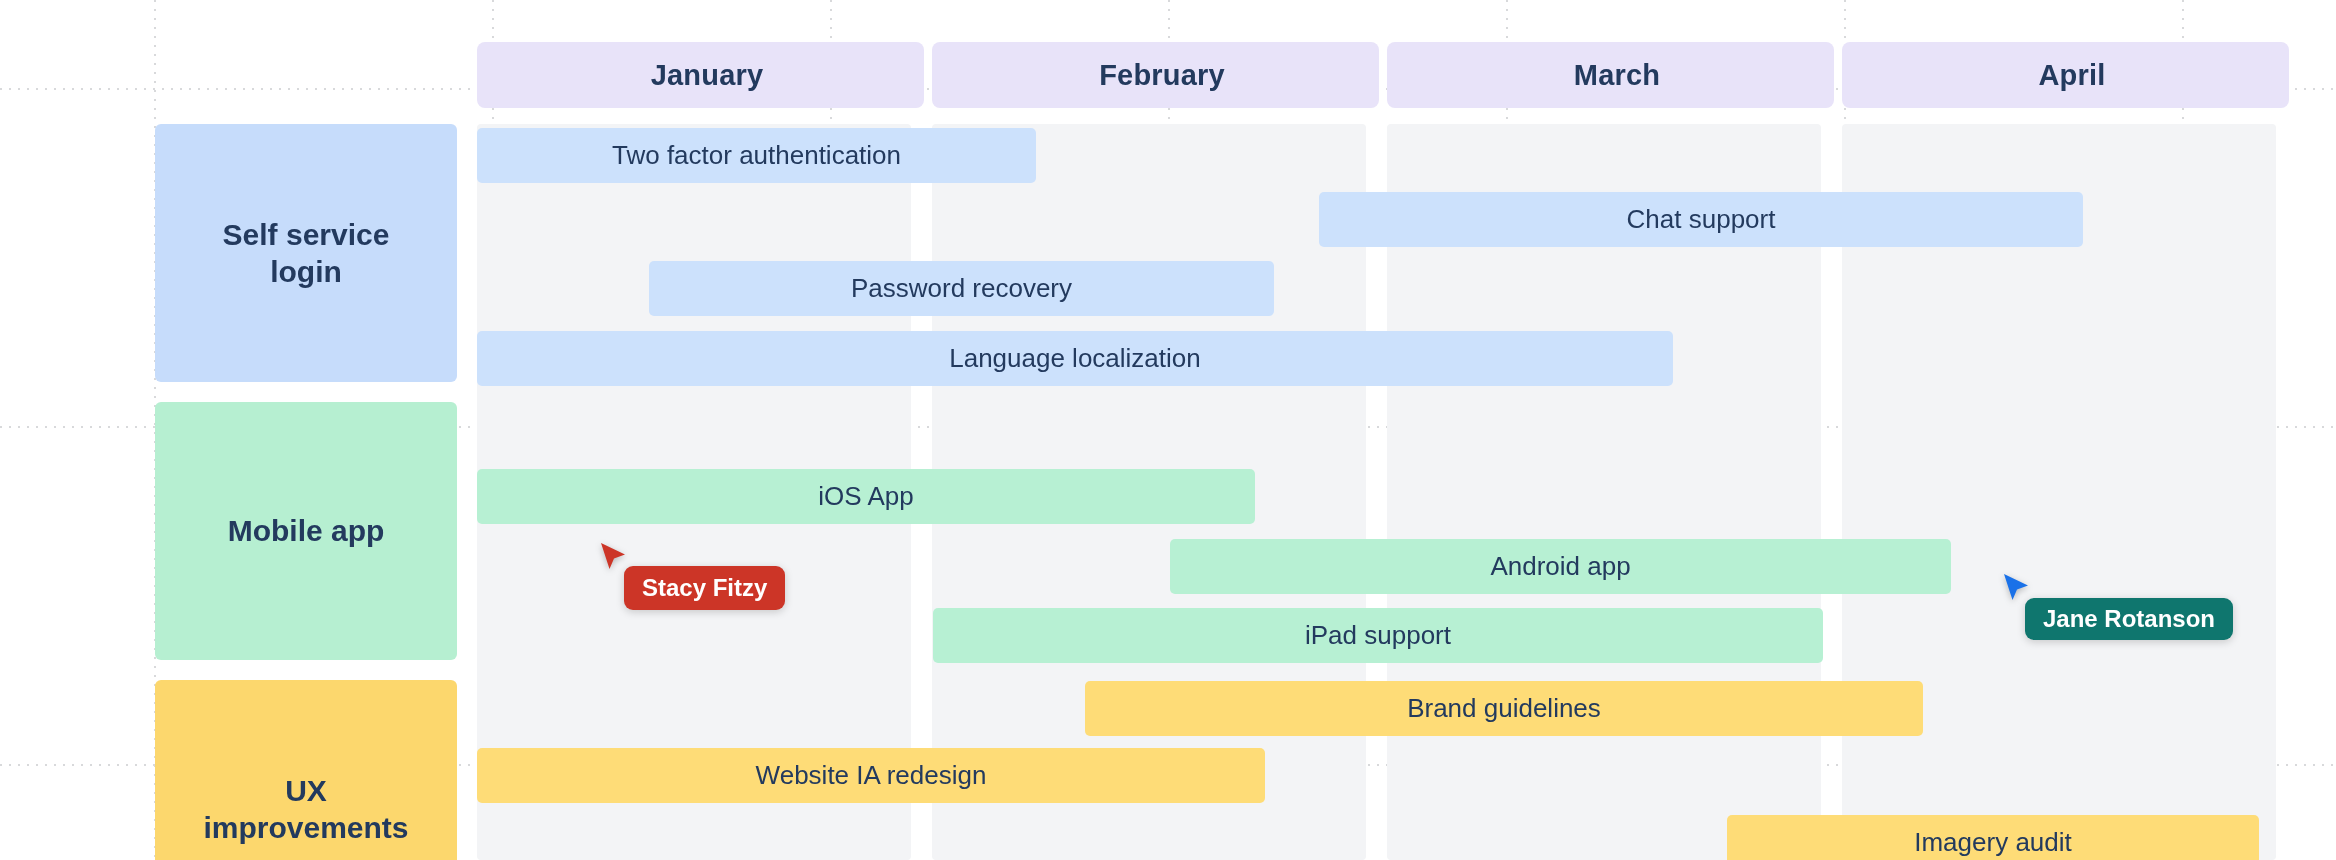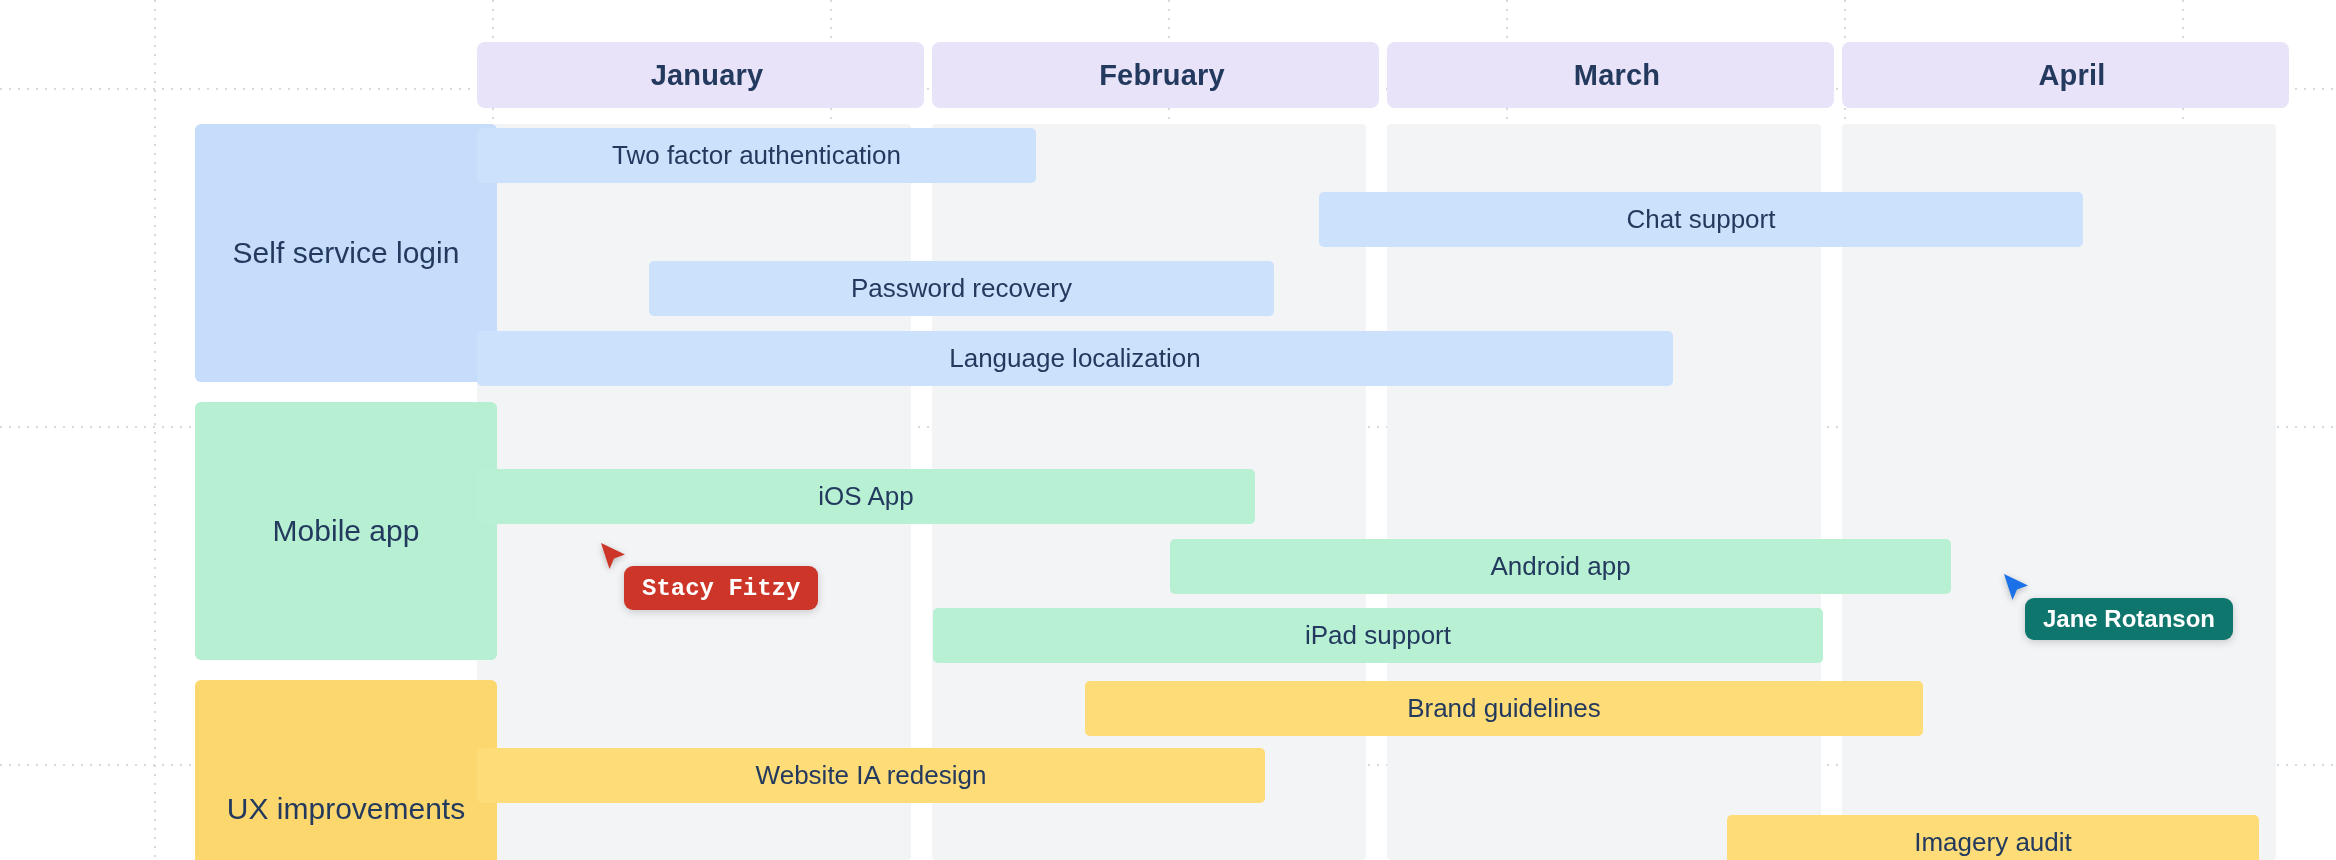--- a/index.html
+++ b/index.html
@@ -15,21 +15,21 @@
   .hline{position:absolute;left:0;right:0;height:2px;z-index:0;
     background-image:repeating-linear-gradient(to right,#d8d9db 0 2px,transparent 2px 9px);}
   
   .col{position:absolute;top:124px;height:736px;width:434px;border-radius:4px;z-index:1;}
   .month{position:absolute;top:42px;height:66px;width:434px;border-radius:8px;z-index:2;
     display:flex;align-items:center;justify-content:center;
     font-size:29px;font-weight:700;letter-spacing:.2px;padding-left:13px;}
   
   .cat{position:absolute;left:155px;width:302px;height:258px;border-radius:6px;z-index:2;
     display:flex;align-items:center;justify-content:center;text-align:center;
-    font-size:30px;font-weight:400;line-height:1.25;padding:0 28px;box-sizing:border-box;margin-left:40px;}
+    font-size:30px;font-weight:700;line-height:1.25;padding:0 28px;box-sizing:border-box;}
   
   .task{position:absolute;height:55px;border-radius:5px;z-index:3;
     display:flex;align-items:center;justify-content:center;
     font-size:26px;font-weight:400;white-space:nowrap;}
   
   .cursor{position:absolute;z-index:10;}
   .cursor svg{display:block;filter:drop-shadow(0 2px 3px rgba(0,0,0,.25));}
   .cursor-label{position:absolute;display:inline-flex;align-items:center;justify-content:center;
     height:44px;padding:0 18px;border-radius:9px;color:#ffffff;
     font-size:24px;font-weight:700;white-space:nowrap;
@@ -107,21 +107,21 @@
     <span>Website IA redesign</span>
   </div>
 <div class="task" style="left: 1727px; top: 815px; width: 532px; background-color: rgb(254, 220, 119);">
     <span>Imagery audit</span>
   </div>
 
 <div class="cursor" style="left:598px;top:542px">
   <svg width="30" height="30" viewBox="0 0 30 30">
     <path d="M3 1 L11.5 27 L16 16.5 L27 12.5 Z" fill="#cc3527"></path>
   </svg>
-  <span class="cursor-label" style="left: 26px; top: 24px; background-color: rgb(204, 53, 39); font-family: Liberation Mono, monospace;">Stacy Fitzy</span>
+  <span class="cursor-label" style="left: 26px; top: 24px; background-color: rgb(204, 53, 39);">Stacy Fitzy</span>
 </div>
 
 <div class="cursor" style="left:2001px;top:573px">
   <svg width="30" height="30" viewBox="0 0 30 30">
     <path d="M3 1 L11.5 27 L16 16.5 L27 12.5 Z" fill="#1a71e8"></path>
   </svg>
   <span class="cursor-label" style="left: 24px; top: 25px; height: 42px; background-color: #0f766e;">Jane Rotanson</span>
 </div>
 
 </body></html>

